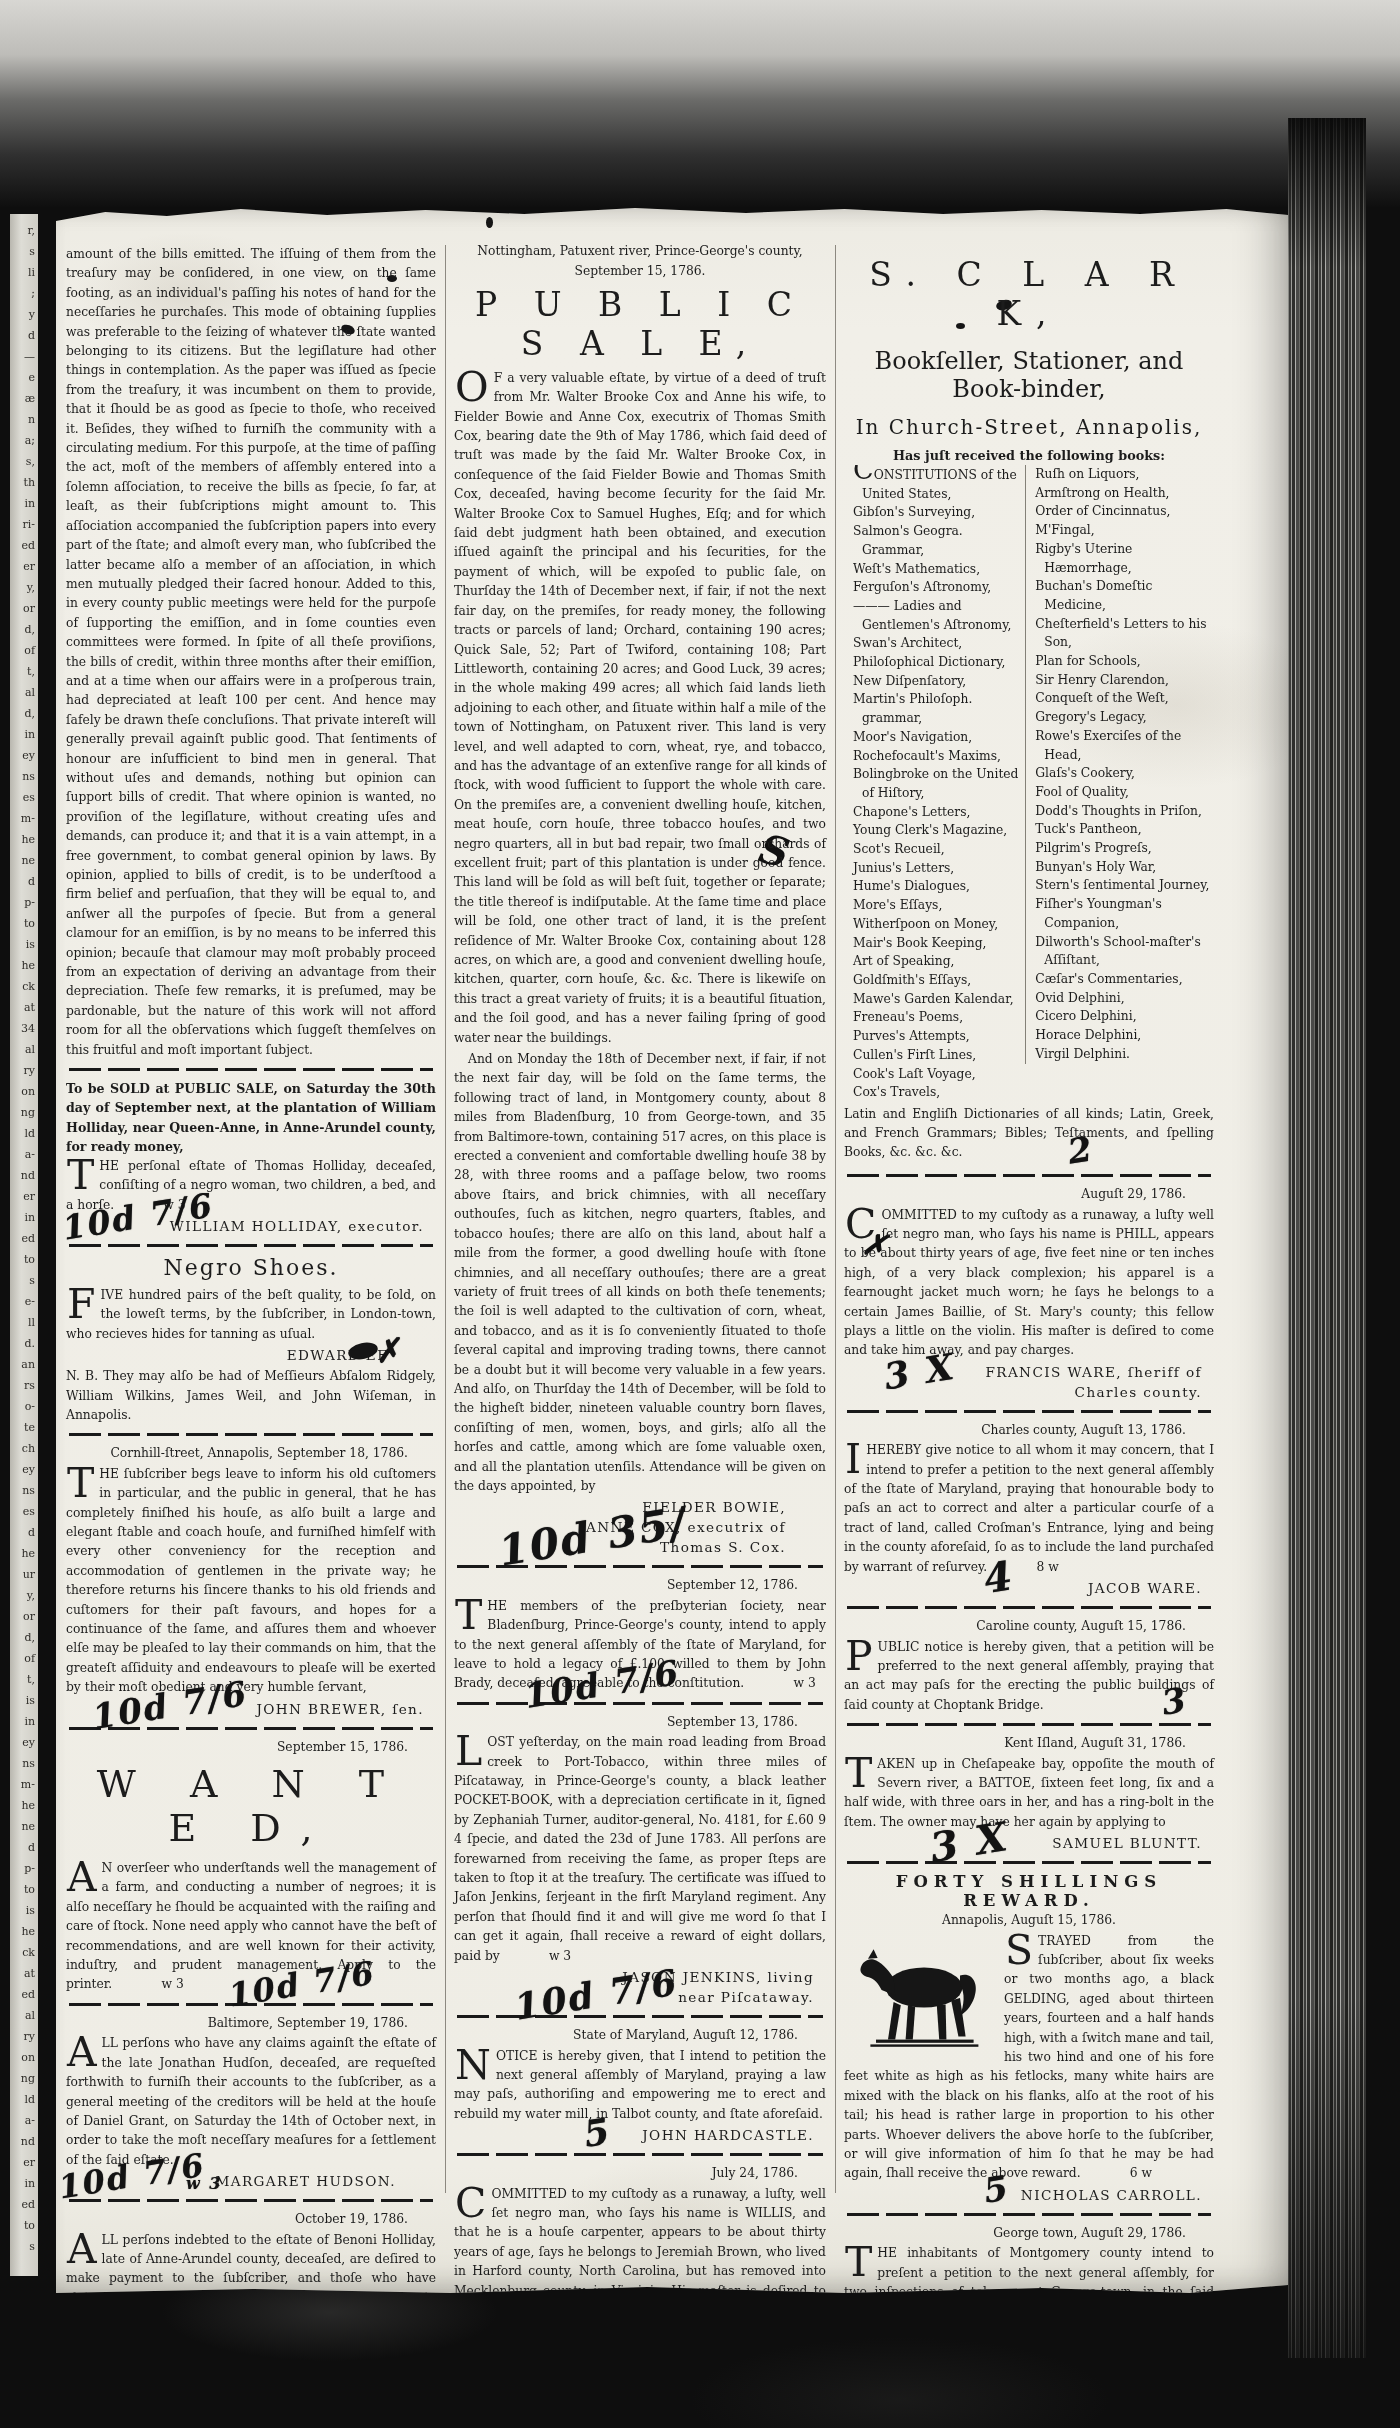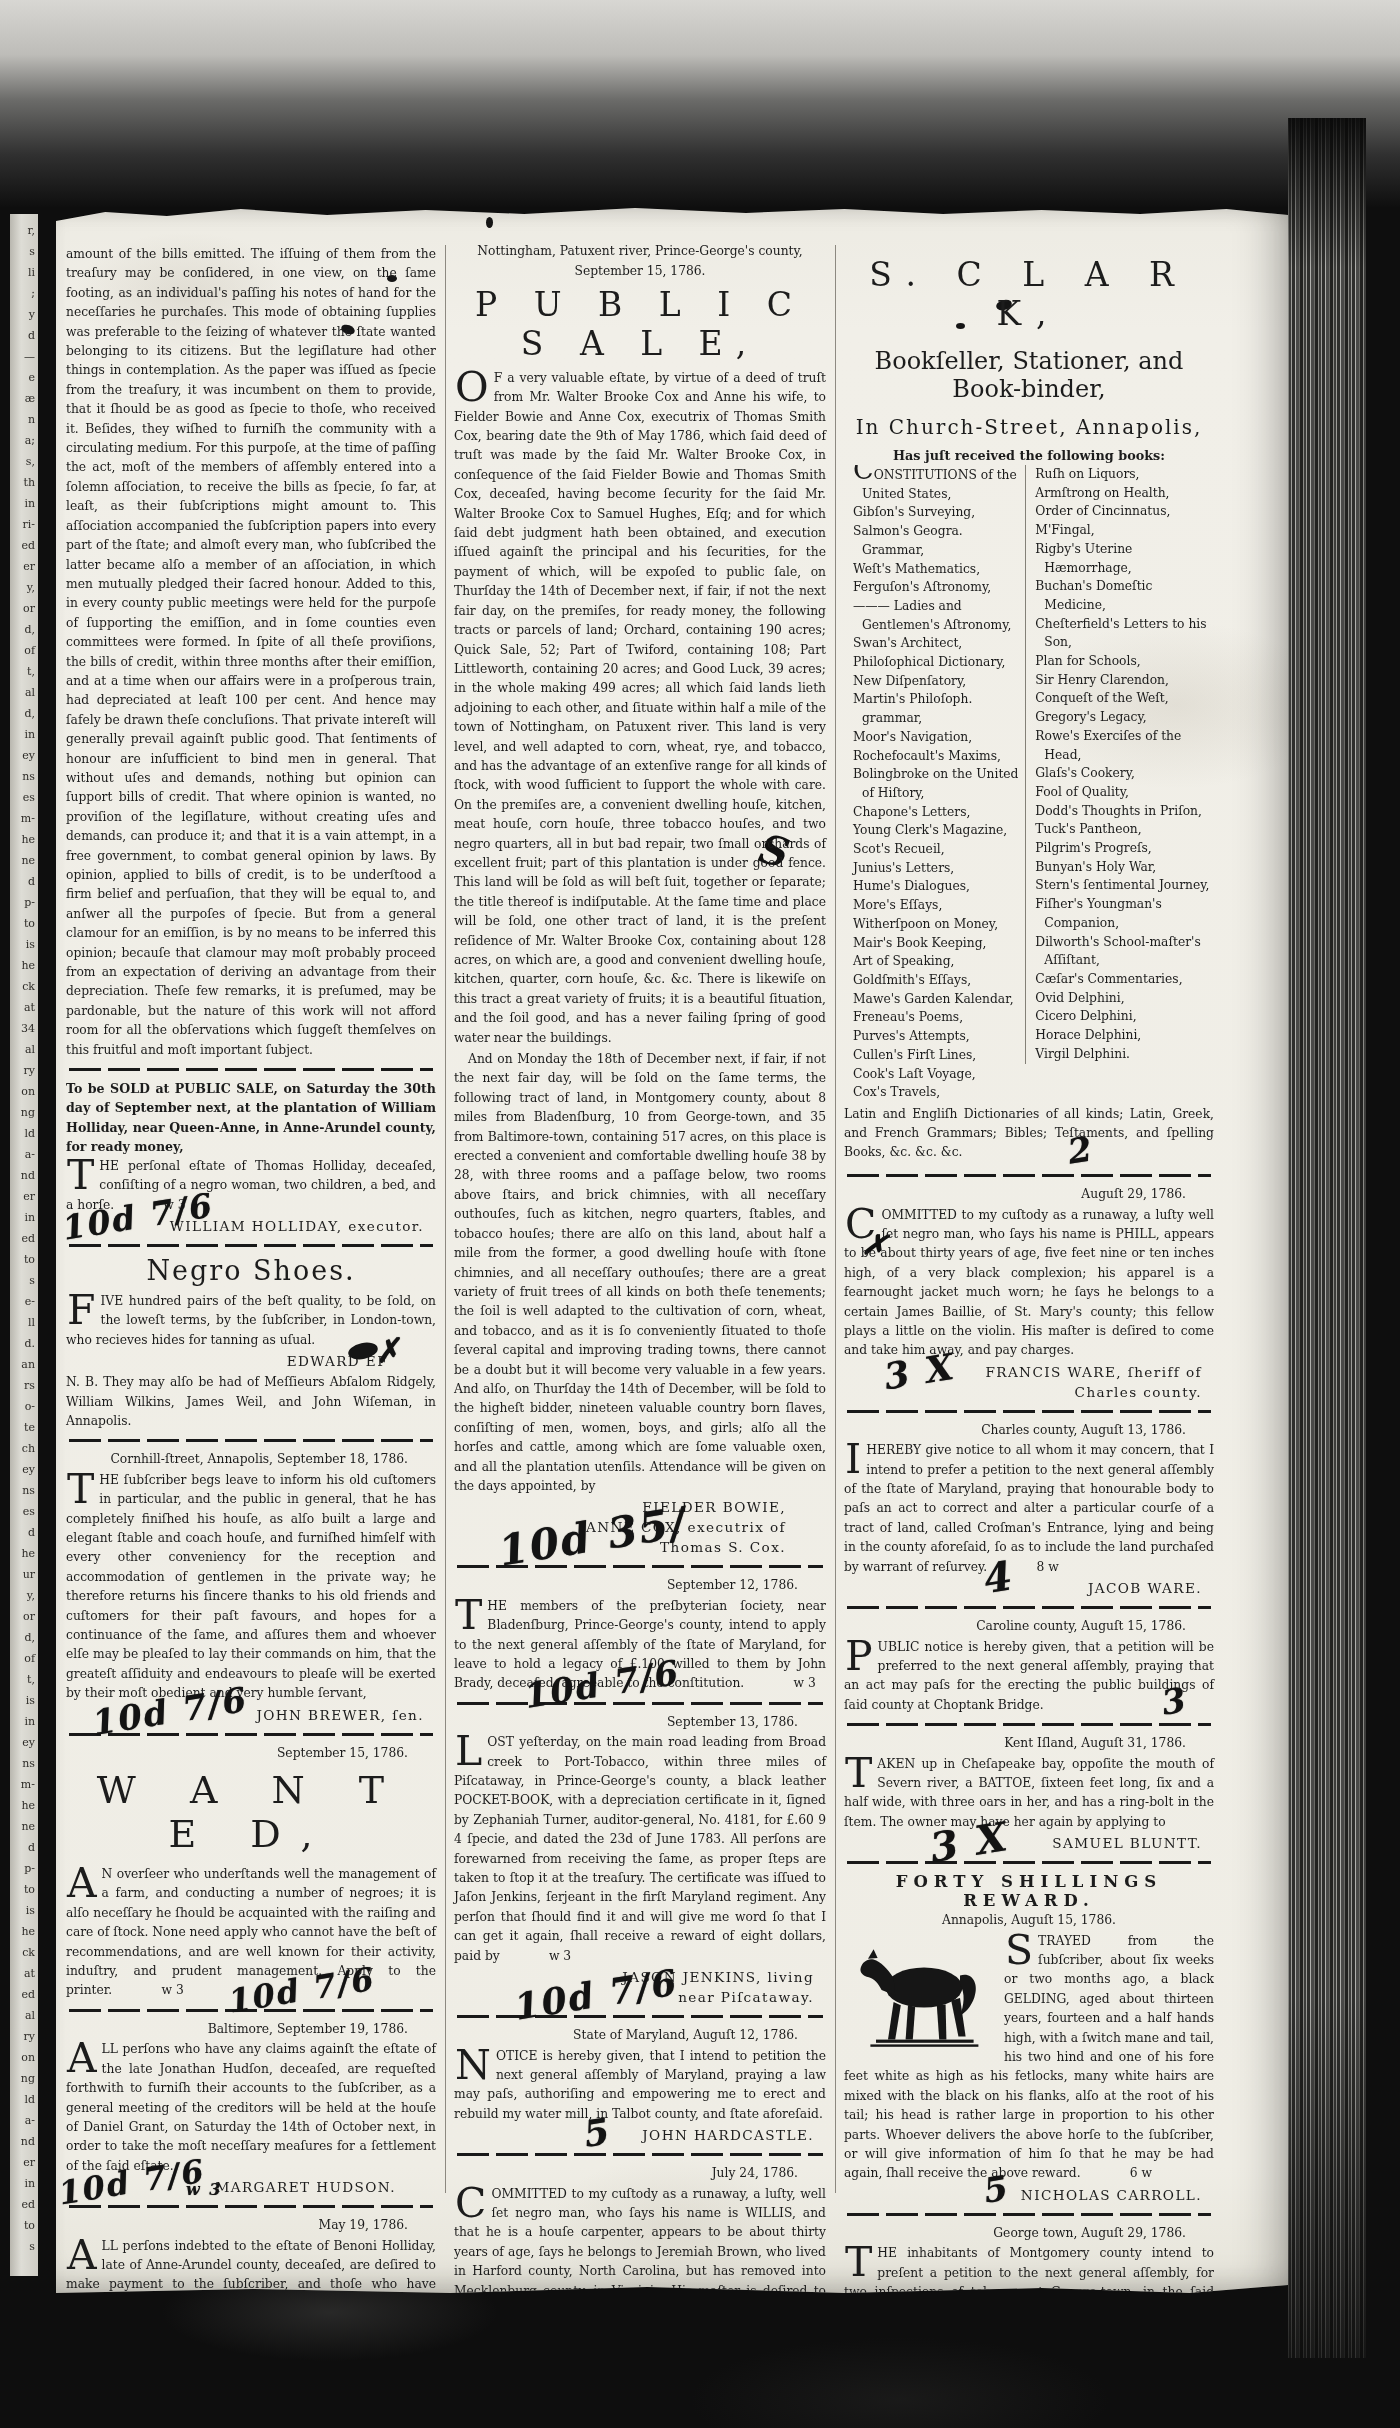--- a/index.html
+++ b/index.html
@@ -54,21 +54,21 @@
   .nb{text-align:justify;margin:2px 0 0;}
   .rule{height:3px;margin:8px 3px;background:repeating-linear-gradient(90deg,#191919 0 32px,transparent 32px 39px);}
   .ad{position:relative;}
   .ink{
     position:absolute;font-family:"DejaVu Serif",serif;font-style:italic;font-weight:700;
     color:#131313;transform:rotate(-9deg);letter-spacing:2px;pointer-events:none;
     text-shadow:0 0 1px rgba(0,0,0,.6);white-space:nowrap;
   }
   .h-publicsale{font-size:33px;letter-spacing:13px;text-align:center;font-weight:400;margin:3px 0 6px;}
   .h-wanted{font-size:38px;letter-spacing:21px;text-align:center;font-weight:400;margin:5px 0 9px;}
-  .h-negroshoes{font-size:27px;letter-spacing:2px;text-align:center;font-weight:400;margin:2px 0 6px;}
+  .h-negroshoes{font-size:22px;letter-spacing:2px;text-align:center;font-weight:400;margin:2px 0 6px;}
   .h-forty{font-size:16.5px;letter-spacing:6px;text-align:center;font-weight:700;margin:2px 0 1px;}
   .h-clark{font-size:33px;letter-spacing:15px;text-align:center;font-weight:400;margin:14px;}
   .h-clark2{font-size:24px;text-align:center;font-weight:400;margin:10px 0 0;}
   .h-clark3{font-size:20px;letter-spacing:2px;text-align:center;font-weight:400;margin:12px 0 0;}
   .h-received{font-size:12.8px;font-weight:700;text-align:center;margin:9px 0 2px;}
   .books{overflow:hidden;font-size:12.3px;line-height:18.7px;}
   .books-a,.books-b{float:left;width:49%;box-sizing:border-box;}
   .books-b{border-left:1px solid rgba(60,55,45,.6);padding-left:7px;width:51%;}
   .books div{text-indent:-9px;padding-left:9px;}
   .books-a div:first-child::first-letter{font-size:27px;line-height:10px;}
@@ -243,21 +243,21 @@
       <div class="dateline">Baltimore, September 19, 1786.</div>
       <p class="body-text"><span class="drop">A</span><span>LL perſons who have any claims againſt the eſtate of the late Jonathan Hudſon, deceaſed, are requeſted forthwith to furniſh their accounts to the ſubſcriber, as a general meeting of the creditors will be held at the houſe of Daniel Grant, on Saturday the 14th of October next, in order to take the moſt neceſſary meaſures for a ſettlement of the ſaid eſtate.</span></p>
       <div class="sig" style="padding-right:40px;">MARGARET HUDSON.</div>
       <span class="ink" style="left:-8px;bottom:-4px;font-size:32px;">10d 7/6</span>
       <span class="ink" style="left:120px;bottom:-2px;font-size:16px;transform:rotate(0deg);">w 3</span>
     </div>
 
     <div class="rule"></div>
 
     <div class="ad">
-      <div class="dateline">May 19, 1786.</div>
+      <div class="dateline">October 19, 1786.</div>
       <p class="body-text"><span class="drop">A</span><span>LL perſons indebted to the eſtate of Benoni Holliday, late of Anne-Arundel county, deceaſed, are deſired to make payment to the ſubſcriber, and thoſe who have claims againſt ſaid eſtate are requeſted to bring them in legally atteſted, to    w 3</span></p>
       <div class="sig" style="padding-right:60px;">RICHARD HOLLIDAY, executor.</div>
       <span class="ink" style="left:-14px;bottom:2px;font-size:33px;">10d 7/6</span>
     </div>
 
   </div>
 
   <div class="col col-2">
 
     <div class="ad">

